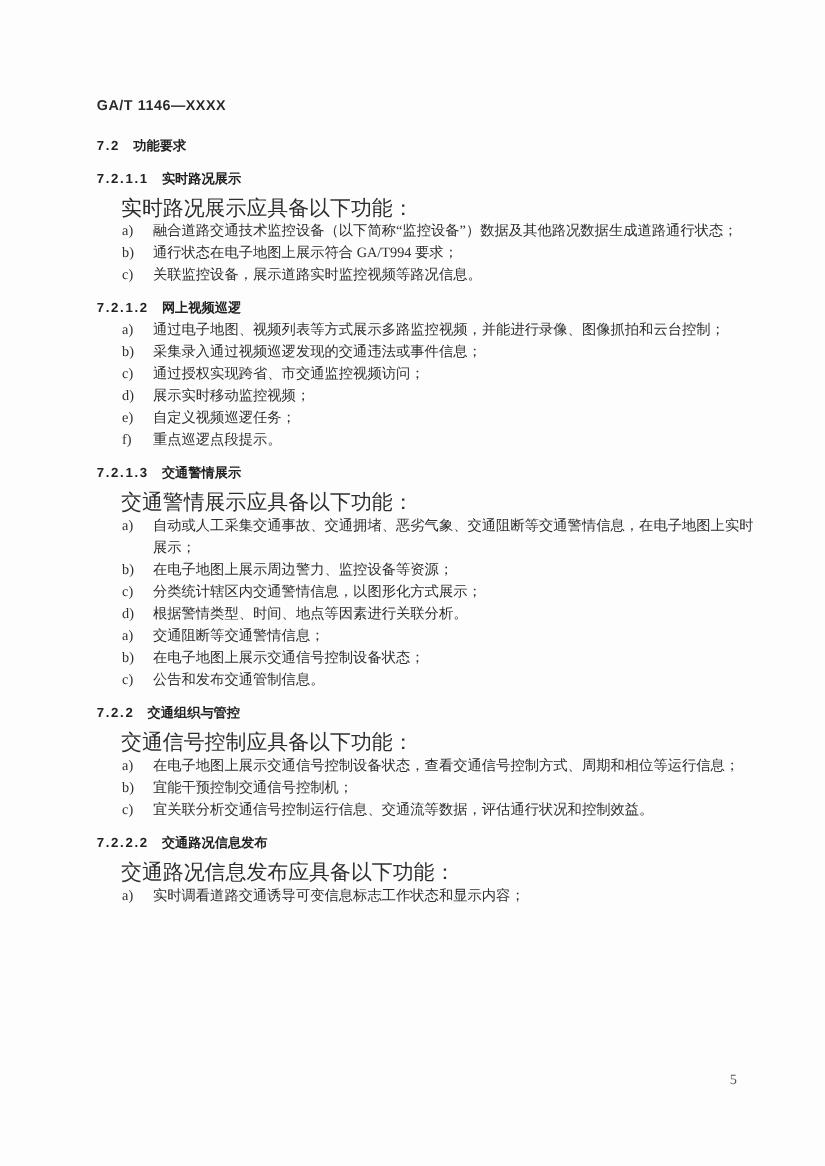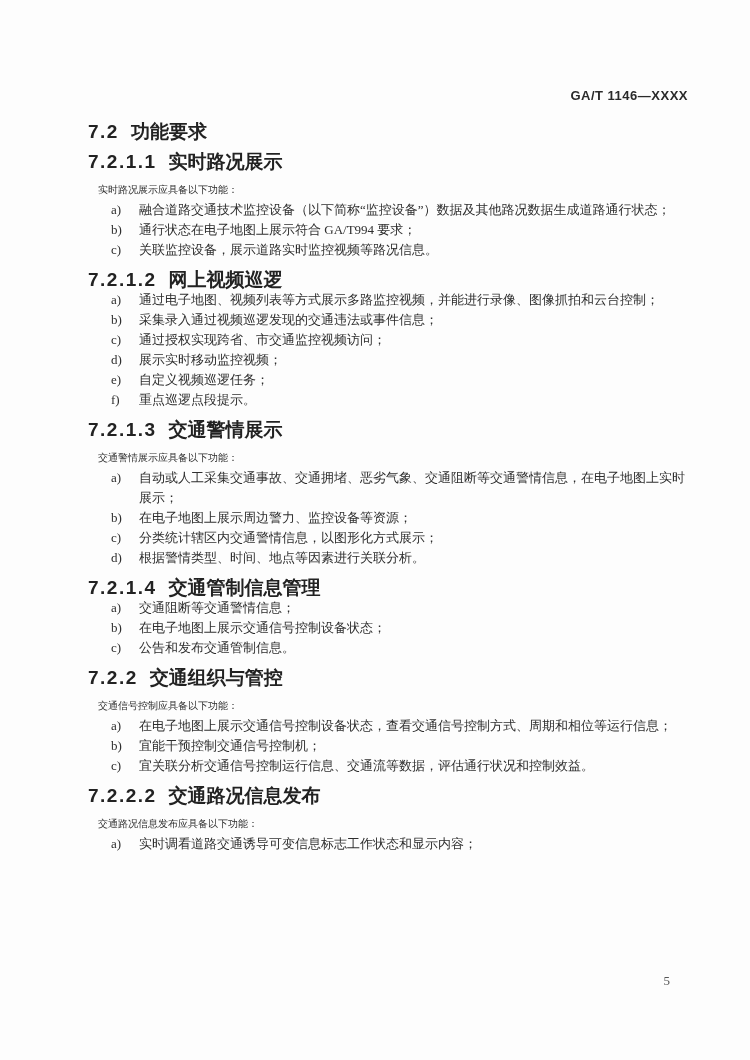--- a/index.html
+++ b/index.html
@@ -11,41 +11,41 @@
     position:relative;
     overflow:hidden;
   }
   .page{
     box-sizing:border-box;
     width:750px;height:1060px;
     padding:88px 62px 0 88px;
     position:relative;
   }
   .doc-header{
-    text-align:right;
+    text-align:left;
     font-family:"Liberation Sans","DejaVu Sans",sans-serif;
     font-weight:600;
     font-size:13px;
     line-height:16px;
     color:#2a2a2a;
     letter-spacing:0.5px;
   }
   .h2,.h3,.h4{
     font-family:"Liberation Sans","DejaVu Sans",sans-serif;
     font-weight:700;
-    font-size:19px;
+    font-size:12px;
     line-height:20px;
     color:#222;
   }
   .h2{margin-top:18px;}
   .h3,.h4{margin-top:10px;}
   .num{letter-spacing:1.5px;margin-right:12px;font-weight:600;}
   .intro{
-    margin:8px 0 0 10px;
-    font-size:10px;
+    margin:8px 0 0 22px;
+    font-size:19px;
     line-height:20px;
   }
   .list{margin:0 0 0 23px;}
   .li{
     display:flex;
     font-size:13px;
     line-height:20px;
   }
   .lbl{flex:0 0 28px;}
   .txt{flex:1;}
@@ -144,23 +144,20 @@
           <span class="txt">分类统计辖区内交通警情信息，以图形化方式展示；</span>
         </div>
       <div class="li">
           <span class="lbl">d)</span>
           <span class="txt">根据警情类型、时间、地点等因素进行关联分析。</span>
         </div>
     </div>
   </div>
 
   <div class="sec">
-    <div class="h4">
-      <span class="num">7.2.1.4</span><span class="ttl">交通管制信息管理</span>
-    </div>
     <div class="list">
       <div class="li">
           <span class="lbl">a)</span>
           <span class="txt">交通阻断等交通警情信息；</span>
         </div>
       <div class="li">
           <span class="lbl">b)</span>
           <span class="txt">在电子地图上展示交通信号控制设备状态；</span>
         </div>
       <div class="li">

